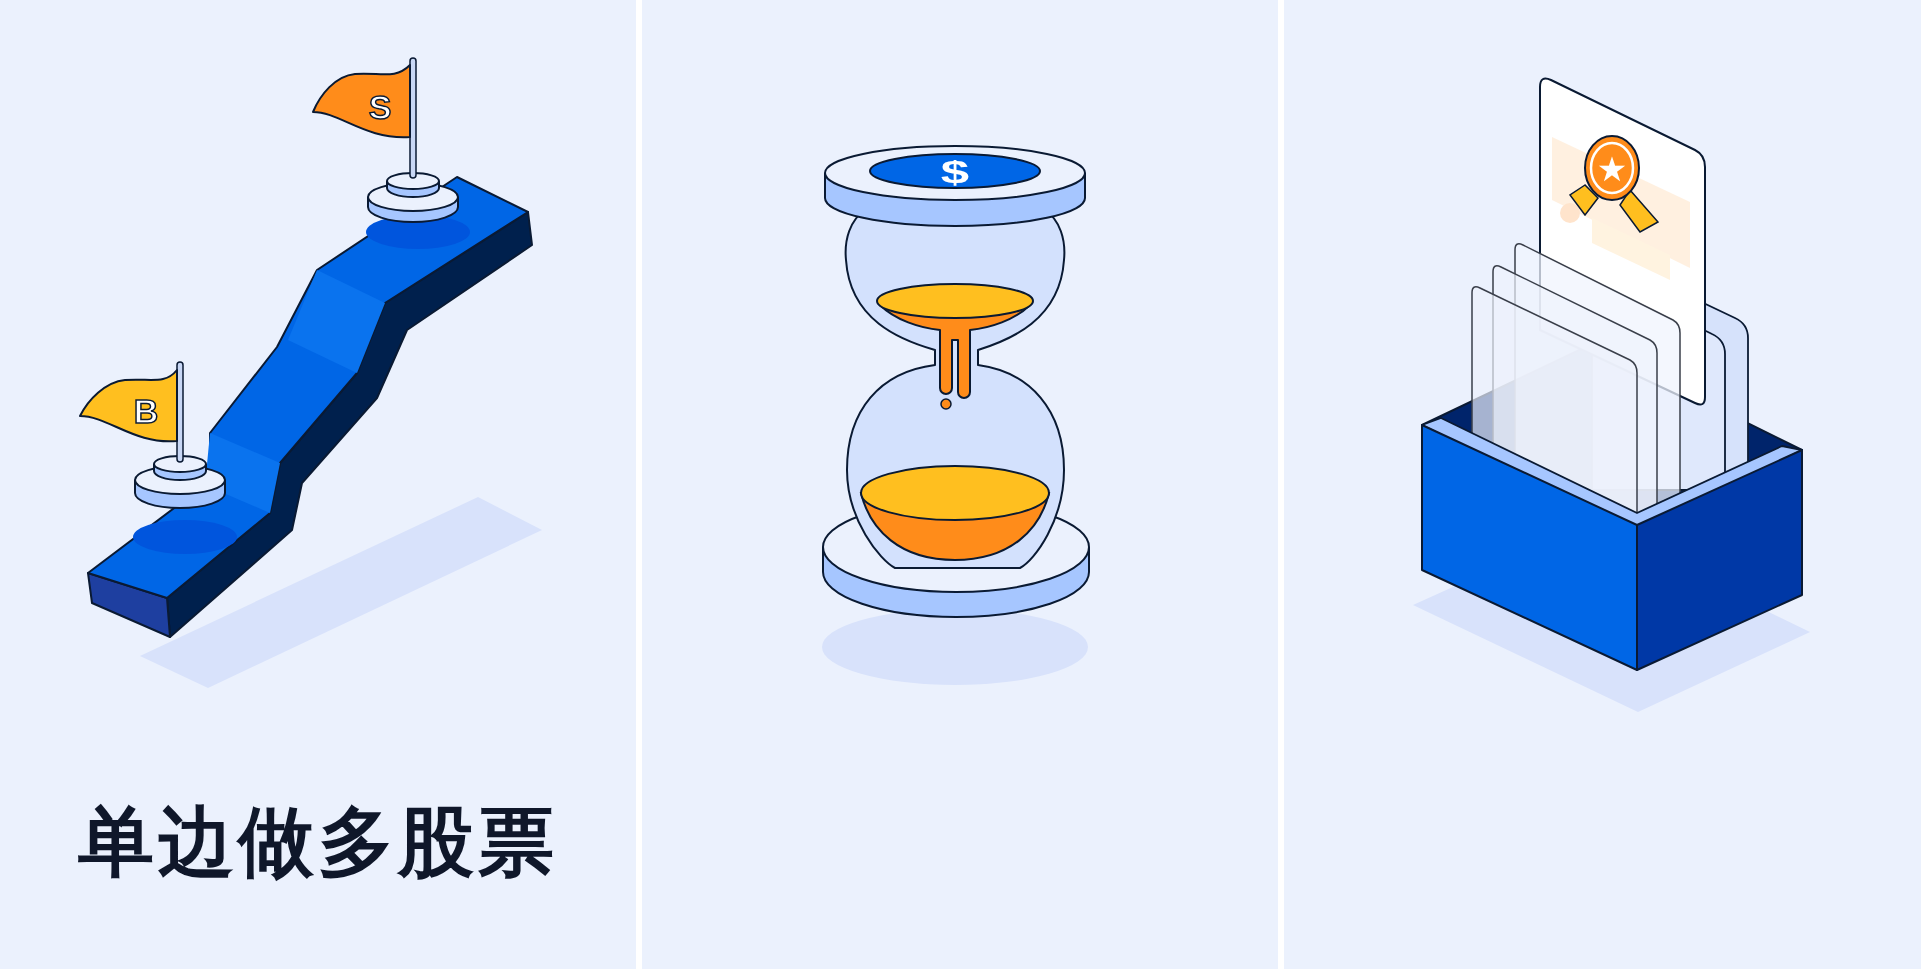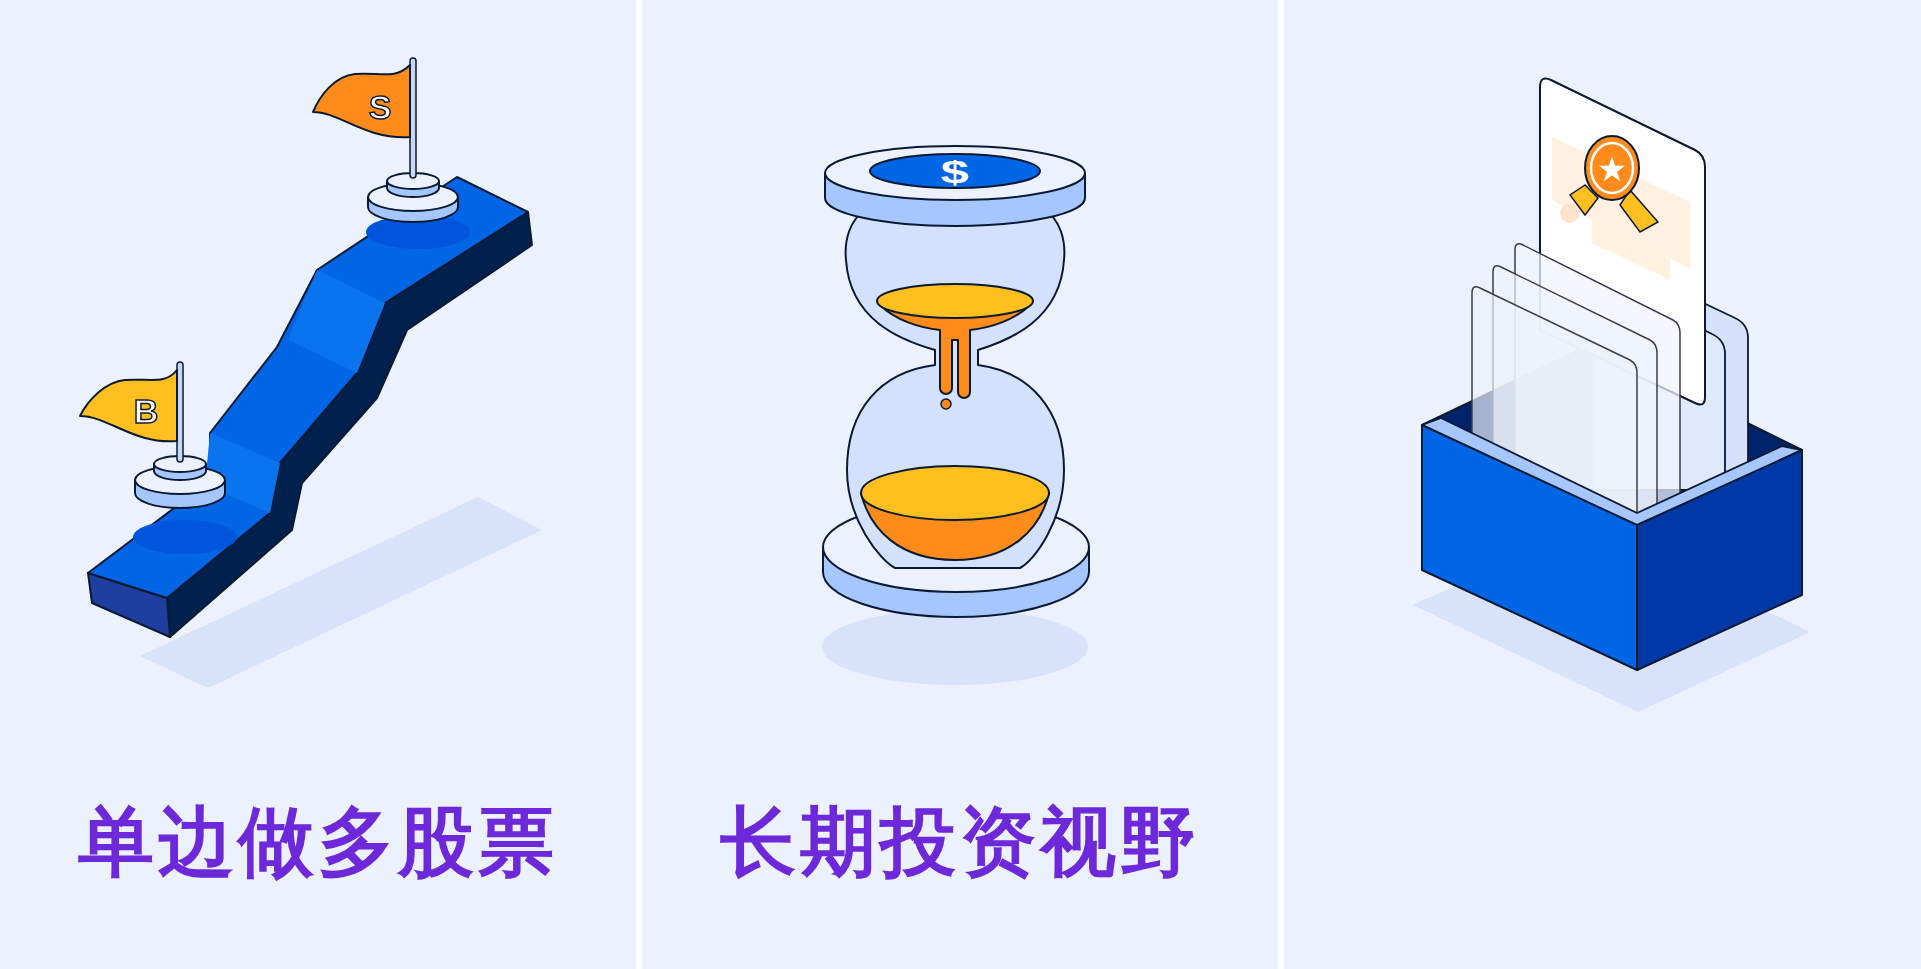--- a/index.html
+++ b/index.html
@@ -1,19 +1,19 @@
 <!DOCTYPE html>
 <html><head>
 <meta charset="utf-8">
 <style>
   html, body { margin:0; padding:0; }
   body { width:1921px; height:969px; background:#ffffff; position:relative; overflow:hidden; font-family:"DejaVu Sans", sans-serif; }
   .panel { position:absolute; top:0; height:969px; background:#ebf1fd; }
   .panel svg { position:absolute; left:0; top:0; }
-  .caption { position:absolute; top:792px; left:0; width:100%; text-align:center; font-size:76px; font-weight:bold; color:#6d28d9; letter-spacing:4px; line-height:100px; }
+  .caption { position:absolute; top:792px; left:0; width:100%; text-align:center; font-size:76px; font-weight:bold; color:#0f172a; letter-spacing:4px; line-height:100px; }
 </style>
 </head>
 <body>
 
 <div class="panel" style="left:0; width:636px;">
   <svg width="636" height="969" viewBox="0 0 636 969">
 
     <polygon points="478,497 542,530 208,688 140,656" fill="#d8e2fb"></polygon>
 
     <polygon points="528,212 532,245 407,330 377,398 302,483 292,530 170,637 167,598 270,513 280,463 357,373 385,303" fill="#00204d" stroke="#0a1a33" stroke-width="2" stroke-linejoin="round"></polygon>
@@ -65,21 +65,20 @@
 
     <path d="M880,305 C895,320 920,328 940,330 L940,388 A6,6 0 0 0 952,388 L952,340 L958,340 L958,392 A6,6 0 0 0 970,392 L970,330 C990,328 1015,320 1030,305 Z" fill="#ff8c1a" stroke="#0a1a33" stroke-width="2" stroke-linejoin="round"></path>
     <ellipse cx="955" cy="301" rx="78" ry="17" fill="#ffbf1f" stroke="#0a1a33" stroke-width="2"></ellipse>
     <circle cx="946" cy="404" r="5" fill="#ff8c1a" stroke="#0a1a33" stroke-width="1.5"></circle>
 
     <path d="M825,173 L825,198 A130,28 0 0 0 1085,198 L1085,173" fill="#a6c6ff" stroke="#0a1a33" stroke-width="2"></path>
     <ellipse cx="955" cy="173" rx="130" ry="27" fill="#ebf1fd" stroke="#0a1a33" stroke-width="2"></ellipse>
     <ellipse cx="955" cy="171" rx="85" ry="17" fill="#0066e6" stroke="#0a1a33" stroke-width="2"></ellipse>
     <text x="955" y="184" font-family="Liberation Sans, sans-serif" font-weight="bold" font-size="34" text-anchor="middle" fill="#ffffff" transform="translate(955 171) scale(1.5 0.9) translate(-955 -171)">$</text>
   </svg>
-  <div class="caption">长期投资视野</div>
 </div>
 
 <div class="panel" style="left:1284px; width:637px;">
   <svg width="637" height="969" viewBox="1284 0 637 969">
     <polygon points="1413,605 1590,525 1810,632 1638,712" fill="#d8e2fb"></polygon>
 
     <polygon points="1422,425 1590,345 1802,450 1637,525" fill="#00246b" stroke="#0a1a33" stroke-width="2" stroke-linejoin="round"></polygon>
 
     <path d="M1592,250 L1735,318 Q1748,324 1748,338 L1748,480 L1592,480 Z" fill="#d6e2fb" stroke="#0a1a33" stroke-width="1.8"></path>
     <path d="M1592,275 L1712,334 Q1725,340 1725,354 L1725,490 L1592,490 Z" fill="#dfe8fc" stroke="#0a1a33" stroke-width="1.8"></path>

